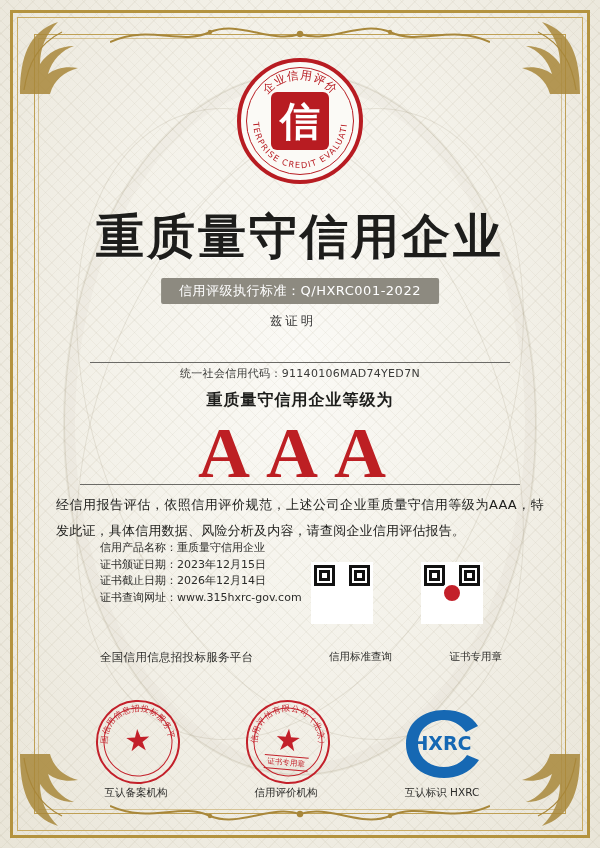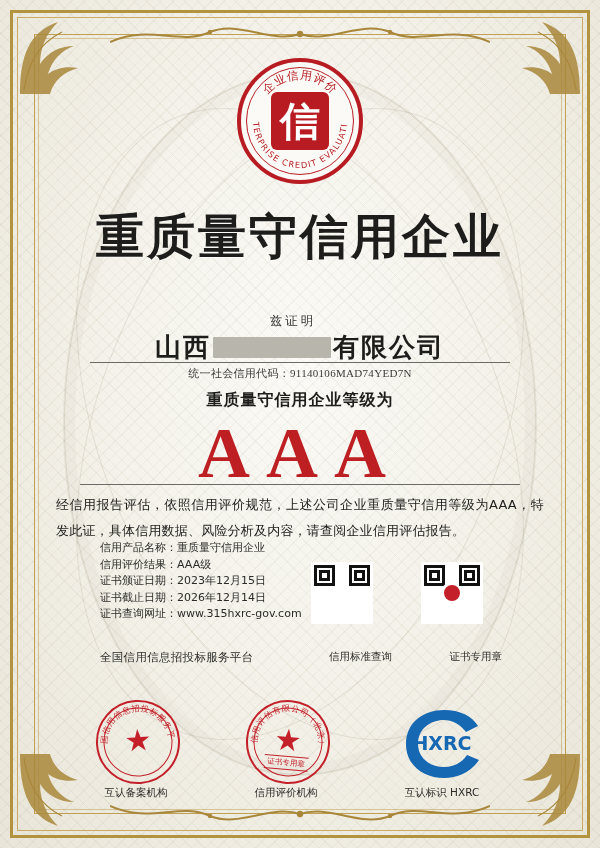--- a/index.html
+++ b/index.html
@@ -130,21 +130,21 @@
   .company .mask{
     display:inline-block;width:118px;height:21px;
     background:#b8b5ad;vertical-align:-2px;margin:0 2px;border-radius:1px;
   }
   .company-rule{
     position:absolute;left:90px;right:90px;top:362px;
     border-bottom:1px solid #6b6a66;
   }
   .uscc{
     position:absolute;left:0;right:0;top:366px;text-align:center;
-    font-size:11px;color:#3a3a38;letter-spacing:.3px;font-family:Liberation Serif, serif;
+    font-size:11px;color:#3a3a38;letter-spacing:.3px;
   }
   .gradeline{
     position:absolute;left:0;right:0;top:390px;text-align:center;
     font-size:16px;font-weight:bold;color:#1d1d1b;letter-spacing:1px;
   }
   .aaa{
     position:absolute;left:0;right:0;top:412px;text-align:center;
     font-size:72px;font-weight:bold;color:#bd1f23;letter-spacing:16px;
     font-family:"Liberation Serif","DejaVu Serif",serif;
   }
@@ -302,39 +302,36 @@
         <text text-anchor="middle"><textPath href="#arcTop" startOffset="50%">企业信用评价</textPath></text>
         <g class="en">
             <text text-anchor="middle"><textPath href="#arcBot" startOffset="50%">ENTERPRISE CREDIT EVALUATION</textPath></text>
           </g>
       </svg>
       <div class="center">信</div>
     </div>
 
     <div class="title">重质量守信用企业</div>
 
+    <div class="std-bar">信用评级执行标准：Q/HXRC001-2022</div>
 
     <div class="hereby">兹证明</div>
 
-    <div class="company">
-      <span>山西</span><span class="mask"></span><span>有限公司</span>
-    </div>
     <div class="company-rule"></div>
 
     <div class="uscc">统一社会信用代码：91140106MAD74YED7N</div>
 
     <div class="gradeline">重质量守信用企业等级为</div>
     <div class="aaa">AAA</div>
     <div class="aaa-rule"></div>
 
     <div class="para">经信用报告评估，依照信用评价规范，上述公司企业重质量守信用等级为AAA，特发此证，具体信用数据、风险分析及内容，请查阅企业信用评估报告。</div>
 
     <div class="details">
       <div class="row"><span class="k">信用产品名称：</span><span>重质量守信用企业</span></div>
-      <div class="row"><span class="k">信用评价结果：</span><span>AAA级</span></div>
       <div class="row"><span class="k">证书颁证日期：</span><span>2023年12月15日</span></div>
       <div class="row"><span class="k">证书截止日期：</span><span>2026年12月14日</span></div>
       <div class="row"><span class="k">证书查询网址：</span><span>www.315hxrc-gov.com</span></div>
     </div>
 
     <div class="platform">全国信用信息招投标服务平台</div>
 
     <div class="qr qr-l">
         <div class="m"></div>
       </div>

